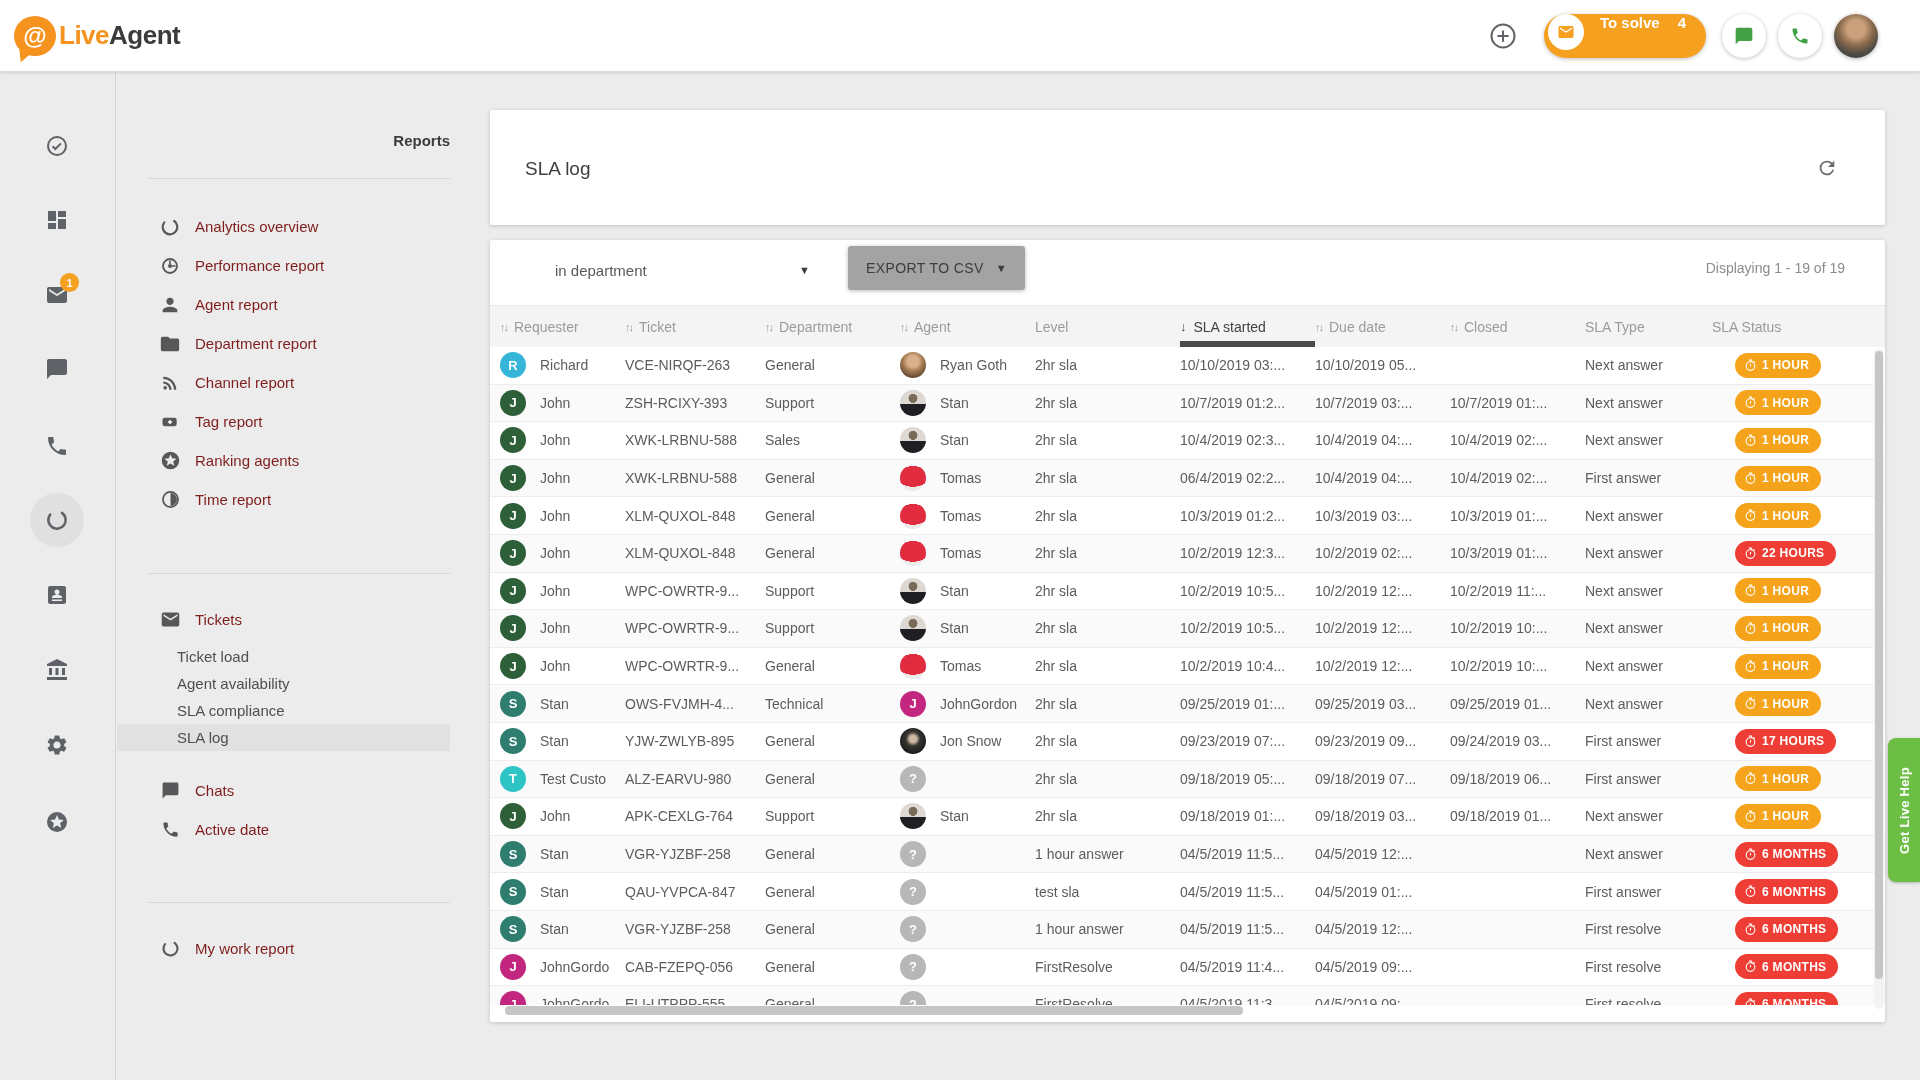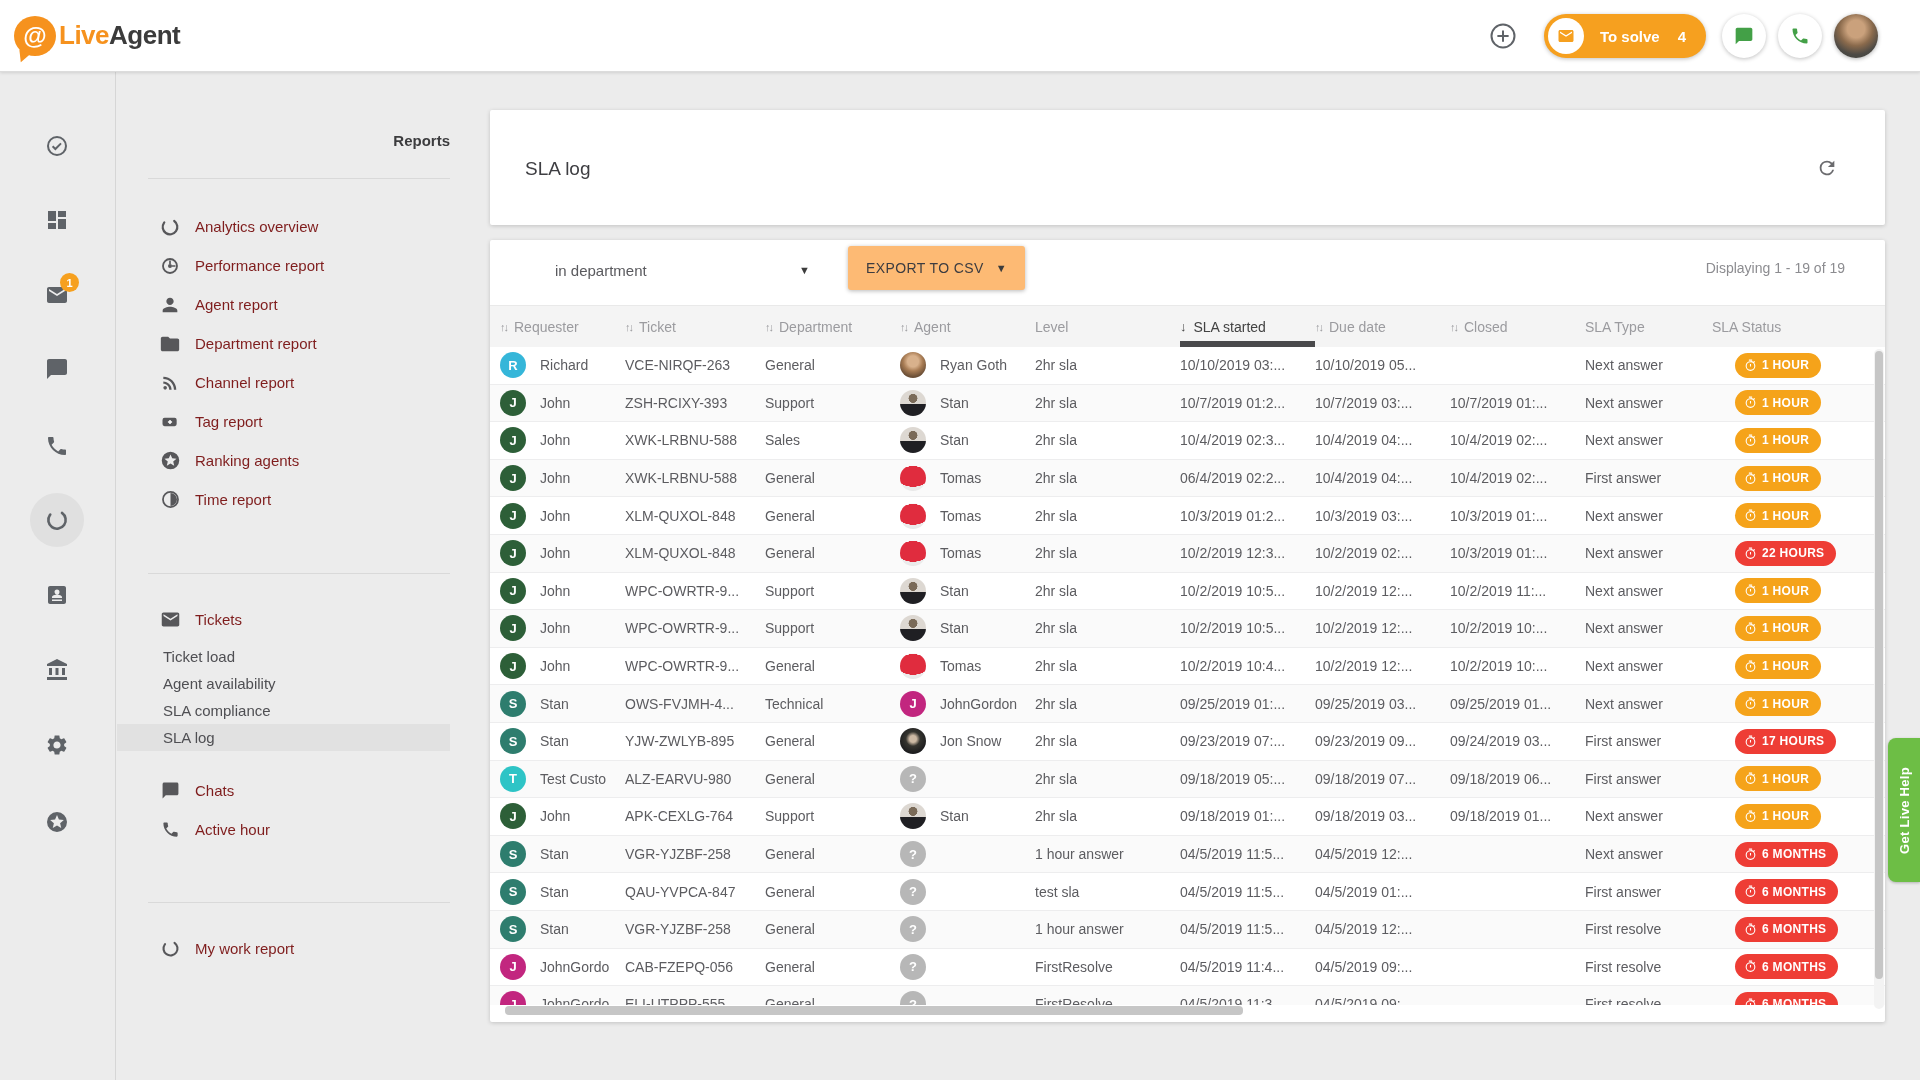--- a/index.html
+++ b/index.html
@@ -16,21 +16,21 @@
   .logo-bubble{position:relative;width:42px;height:40px;background:#f6921e;border-radius:50% 50% 50% 50%;
     display:flex;align-items:center;justify-content:center;color:#fff;font-weight:bold;font-size:24px;}
   .logo-bubble:after{content:"";position:absolute;left:4px;bottom:-7px;width:0;height:0;
     border-left:4px solid transparent;border-right:9px solid transparent;border-top:12px solid #f6921e;transform:rotate(12deg);}
   .logo-text{font-size:26px;font-weight:bold;margin-left:3px;letter-spacing:-.5px;}
   .logo-live{color:#f6921e;} .logo-agent{color:#3b3b3b;}
   .topbar-right{position:absolute;right:0;top:0;height:72px;display:flex;align-items:center;}
   .round-btn{width:44px;height:44px;border-radius:50%;background:#fff;box-shadow:0 1px 4px rgba(0,0,0,.25);
     display:flex;align-items:center;justify-content:center;cursor:pointer;}
   .plus-btn{width:46px;height:46px;display:flex;align-items:center;justify-content:center;background:transparent;box-shadow:none;}
-  .tosolve{height:44px;background:#f6a01f;border-radius:22px;display:flex;align-items:center;
+  .tosolve{height:44px;background:#f6a01f;border-radius:22px;display:flex;align-items:flex-start;
     padding:0 20px 0 4px;margin:0 16px 0 18px;box-shadow:0 1px 4px rgba(0,0,0,.25);cursor:pointer;}
   .tosolve .env-circle{width:36px;height:36px;background:#fff;border-radius:50%;display:flex;align-items:center;justify-content:center;}
   .tosolve .ts-label{color:#fff;font-size:15px;font-weight:bold;margin-left:16px;}
   .tosolve .ts-count{color:#fff;font-size:15px;font-weight:bold;margin-left:18px;}
   .chat-btn{margin-right:12px;} .phone-btn{margin-right:12px;}
   .avatar{width:44px;height:44px;border-radius:50%;margin-right:42px;box-shadow:0 1px 4px rgba(0,0,0,.3);
     background:radial-gradient(circle at 50% 34%, #caa17c 0 24%, #8a6a4c 46%, #4d4a45 70%, #3a3f3a);cursor:pointer;}
   
   .page{position:absolute;left:0;top:72px;width:1920px;height:1008px;background:#ececec;}
   .rail-divider{position:absolute;left:115px;top:0;width:1px;height:1008px;background:#d6d6d6;}
@@ -40,35 +40,35 @@
   .rail-badge{position:absolute;left:60px;top:201px;width:19px;height:19px;border-radius:50%;background:#f6a01f;
     color:#fff;font-size:11px;font-weight:bold;display:flex;align-items:center;justify-content:center;z-index:2;}
   
   .menu{position:absolute;left:117px;top:0;width:333px;}
   .menu-title{margin:60px 0 0 33px;font-size:15px;font-weight:bold;color:#3c3c3e;text-align:right;}
   .menu-divider{height:1px;background:#d9d9d9;margin:29px 0 0 31px;}
   .menu-list{margin-top:28px;}
   .menu-item{height:39px;display:flex;align-items:center;cursor:pointer;color:#7f1d1d;font-size:15px;}
   .menu-item .mi-icon{width:24px;height:24px;margin-left:41px;margin-right:13px;flex:none;display:flex;align-items:center;justify-content:center;}
   .menu-sub{margin-top:4px;}
-  .menu-subitem{height:27px;line-height:27px;padding-left:46px;font-size:15px;color:#4f4f53;cursor:pointer;}
+  .menu-subitem{height:27px;line-height:27px;padding-left:60px;font-size:15px;color:#4f4f53;cursor:pointer;}
   .menu-subitem.active{background:#e1e1e1;}
   .gap20{height:20px;} .gap24{height:24px;} .gap26{height:26px;} .gap25{height:25px;}
   
   .header-card{position:absolute;left:490px;top:38px;width:1395px;height:115px;background:#fff;
     border-radius:2px;box-shadow:0 1px 4px rgba(0,0,0,.18);}
   .page-title{position:absolute;left:35px;top:48px;font-size:19px;font-weight:500;color:#3e3e42;}
   .refresh-btn{position:absolute;right:40px;top:40px;width:36px;height:36px;display:flex;align-items:center;justify-content:center;cursor:pointer;}
   .table-card{position:absolute;left:490px;top:168px;width:1395px;height:782px;background:#fff;
     border-radius:2px;box-shadow:0 1px 4px rgba(0,0,0,.18);overflow:hidden;}
   
   .filter-select{position:absolute;left:65px;top:14px;width:255px;height:32px;display:flex;align-items:center;
     justify-content:space-between;cursor:pointer;color:#5a5a5e;font-size:15px;}
   .filter-caret{color:#3c3c3c;font-size:11px;}
-  .export-btn{position:absolute;left:358px;top:6px;height:44px;background:#fdba74;border:none;border-radius:3px;
+  .export-btn{position:absolute;left:358px;top:6px;height:44px;background:#a3a3a3;border:none;border-radius:3px;
     box-shadow:0 1px 4px rgba(0,0,0,.28);padding:0 18px;display:flex;align-items:center;gap:12px;
     font-size:14px;color:#3c3c40;letter-spacing:.4px;cursor:pointer;font-family:inherit;}
   .displaying{position:absolute;right:40px;top:20px;font-size:14px;color:#8c8c90;}
   
   .thead-row,.trow{display:grid;grid-template-columns:125px 140px 135px 135px 145px 135px 135px 135px 127px 1fr;
     padding-left:10px;align-items:center;}
   .thead-row{position:absolute;left:0;top:65px;width:100%;height:42px;background:#f4f4f4;
     border-top:1px solid #e9e9e9;color:#9b9b9f;font-size:14px;}
   .hcell{display:flex;align-items:center;gap:5px;overflow:hidden;white-space:nowrap;cursor:pointer;}
   .sort-icons{font-size:11px;letter-spacing:-2px;color:#9b9b9f;padding-right:2px;}
@@ -302,21 +302,21 @@
             </svg>
           </span>
         <span>Chats</span>
       </div>
       <div class="menu-item">
         <span class="mi-icon">
             <svg width="19" height="19" viewBox="0 0 24 24">
               <path fill="#57575a" d="M6.62 10.79c1.44 2.83 3.76 5.14 6.59 6.59l2.2-2.21c.27-.27.67-.36 1.02-.24 1.12.37 2.33.57 3.57.57.55 0 1 .45 1 1V20c0 .55-.45 1-1 1-9.39 0-17-7.61-17-17 0-.55.45-1 1-1h3.5c.55 0 1 .45 1 1 0 1.25.2 2.45.57 3.57.11.35.03.74-.25 1.02l-2.2 2.2z"></path>
             </svg>
           </span>
-        <span>Active hour</span>
+        <span>Active date</span>
       </div>
       <div class="gap24"></div>
       <div class="menu-divider"></div>
       <div class="gap26"></div>
       <div class="menu-item">
         <span class="mi-icon">
             <svg width="21" height="21" viewBox="0 0 24 24">
               <circle cx="12" cy="12" r="8" fill="none" stroke="#57575a" stroke-width="2.4" stroke-dasharray="38 13" stroke-linecap="round" transform="rotate(-55 12 12)"></circle>
             </svg>
           </span>

